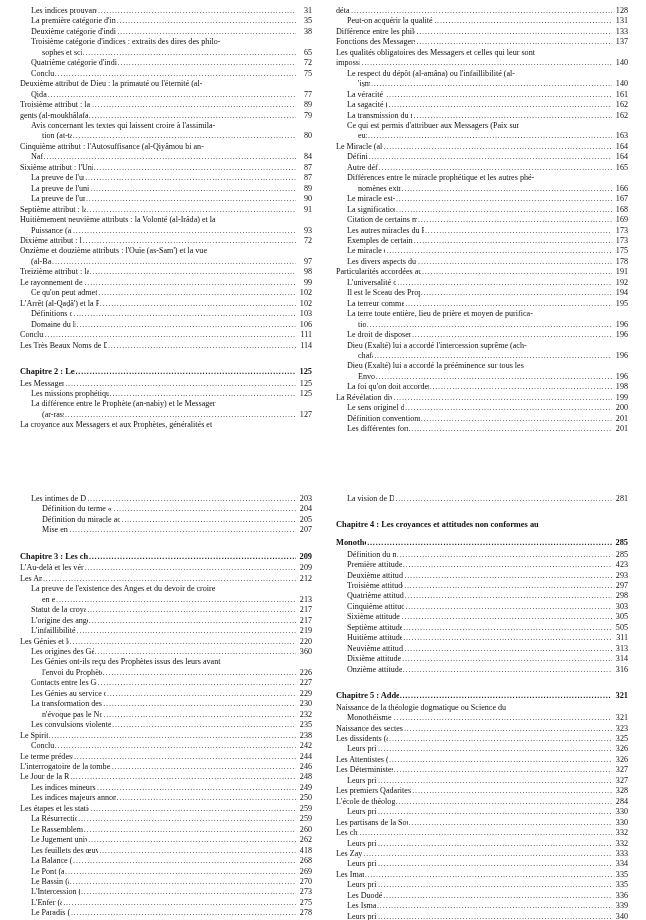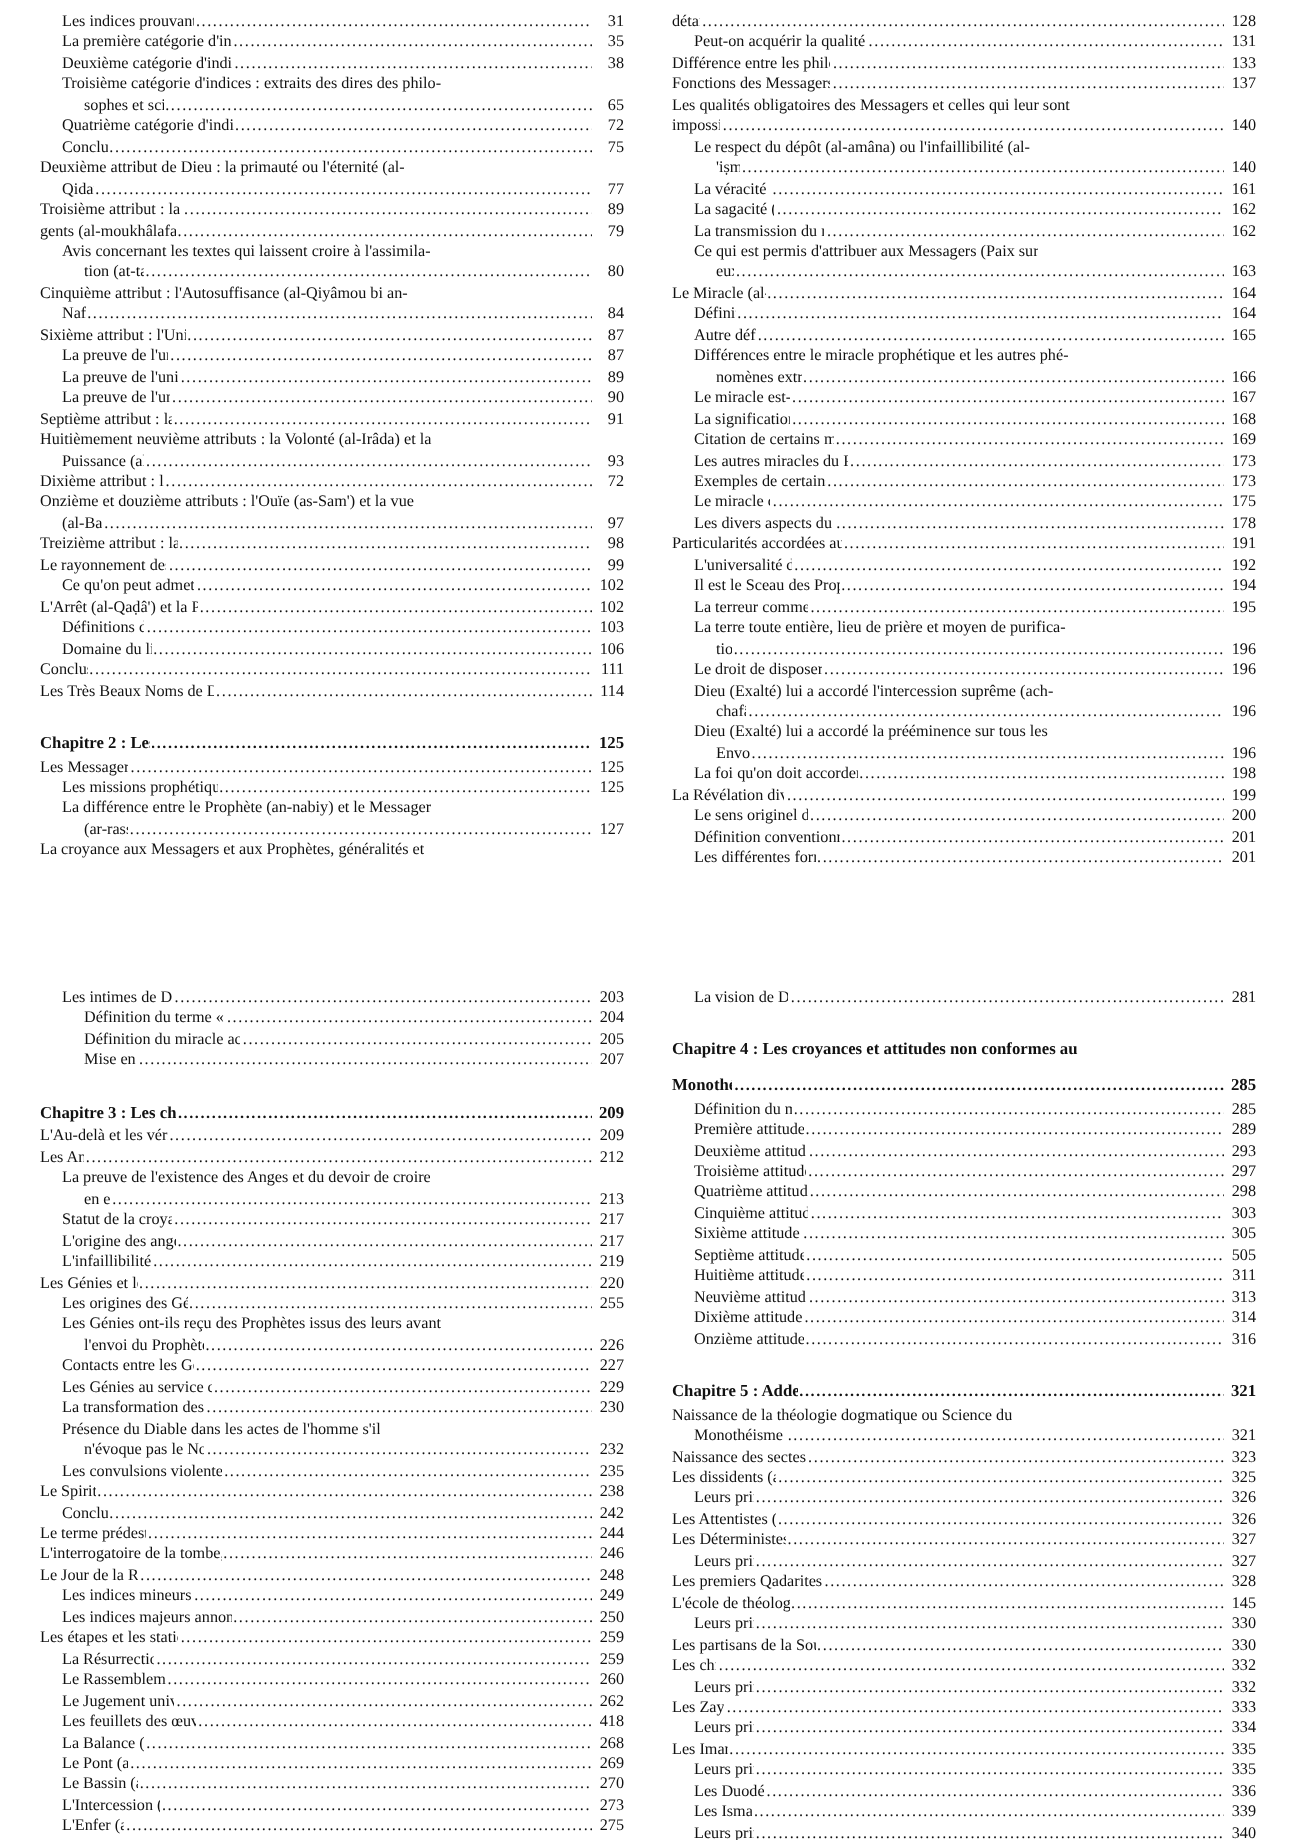--- a/index.html
+++ b/index.html
@@ -512,21 +512,21 @@
         <span class="pg">219</span>
       </div>
       <div class="toc-line ind0">
         <span class="txt">Les Génies et les Démons</span>
         <span class="dots">...........................................................................................................................................</span>
         <span class="pg">220</span>
       </div>
       <div class="toc-line ind1">
         <span class="txt">Les origines des Génies et leur nature</span>
         <span class="dots">...........................................................................................................................................</span>
-        <span class="pg">255</span>
+        <span class="pg">360</span>
       </div>
       <div class="toc-line ind1">
         <span class="txt">Les Génies ont-ils reçu des Prophètes issus des leurs avant</span>
       </div>
       <div class="toc-line ind2">
         <span class="txt">l'envoi du Prophète Moḥammad ﷺ ?</span>
         <span class="dots">...........................................................................................................................................</span>
         <span class="pg">226</span>
       </div>
       <div class="toc-line ind1">
@@ -536,23 +536,20 @@
       </div>
       <div class="toc-line ind1">
         <span class="txt">Les Génies au service de Salomon (Paix sur lui)</span>
         <span class="dots">...........................................................................................................................................</span>
         <span class="pg">229</span>
       </div>
       <div class="toc-line ind1">
         <span class="txt">La transformation des Génies et des Démons</span>
         <span class="dots">...........................................................................................................................................</span>
         <span class="pg">230</span>
-      </div>
-      <div class="toc-line ind1">
-        <span class="txt">Présence du Diable dans les actes de l'homme s'il</span>
       </div>
       <div class="toc-line ind2">
         <span class="txt">n'évoque pas le Nom de Dieu (Exalté)</span>
         <span class="dots">...........................................................................................................................................</span>
         <span class="pg">232</span>
       </div>
       <div class="toc-line ind1">
         <span class="txt">Les convulsions violentes provoquées par les Génies</span>
         <span class="dots">...........................................................................................................................................</span>
         <span class="pg">235</span>
@@ -664,21 +661,21 @@
         <span class="pg">285</span>
       </div>
       <div class="toc-line ind1">
         <span class="txt">Définition du monothéisme</span>
         <span class="dots">...........................................................................................................................................</span>
         <span class="pg">285</span>
       </div>
       <div class="toc-line ind1">
         <span class="txt">Première attitude non conforme</span>
         <span class="dots">...........................................................................................................................................</span>
-        <span class="pg">289</span>
+        <span class="pg">423</span>
       </div>
       <div class="toc-line ind1">
         <span class="txt">Deuxième attitude non conforme</span>
         <span class="dots">...........................................................................................................................................</span>
         <span class="pg">293</span>
       </div>
       <div class="toc-line ind1">
         <span class="txt">Troisième attitude non conforme</span>
         <span class="dots">...........................................................................................................................................</span>
         <span class="pg">297</span>
@@ -768,21 +765,21 @@
         <span class="pg">327</span>
       </div>
       <div class="toc-line ind0">
         <span class="txt">Les premiers Qadarites (al-Qarariyya al-oûlâ)</span>
         <span class="dots">...........................................................................................................................................</span>
         <span class="pg">328</span>
       </div>
       <div class="toc-line ind0">
         <span class="txt">L'école de théologie Mou'tazilite</span>
         <span class="dots">...........................................................................................................................................</span>
-        <span class="pg">145</span>
+        <span class="pg">284</span>
       </div>
       <div class="toc-line ind1">
         <span class="txt">Leurs principes</span>
         <span class="dots">...........................................................................................................................................</span>
         <span class="pg">330</span>
       </div>
       <div class="toc-line ind0">
         <span class="txt">Les partisans de la Sounna (ahl as-sounna)</span>
         <span class="dots">...........................................................................................................................................</span>
         <span class="pg">330</span>

